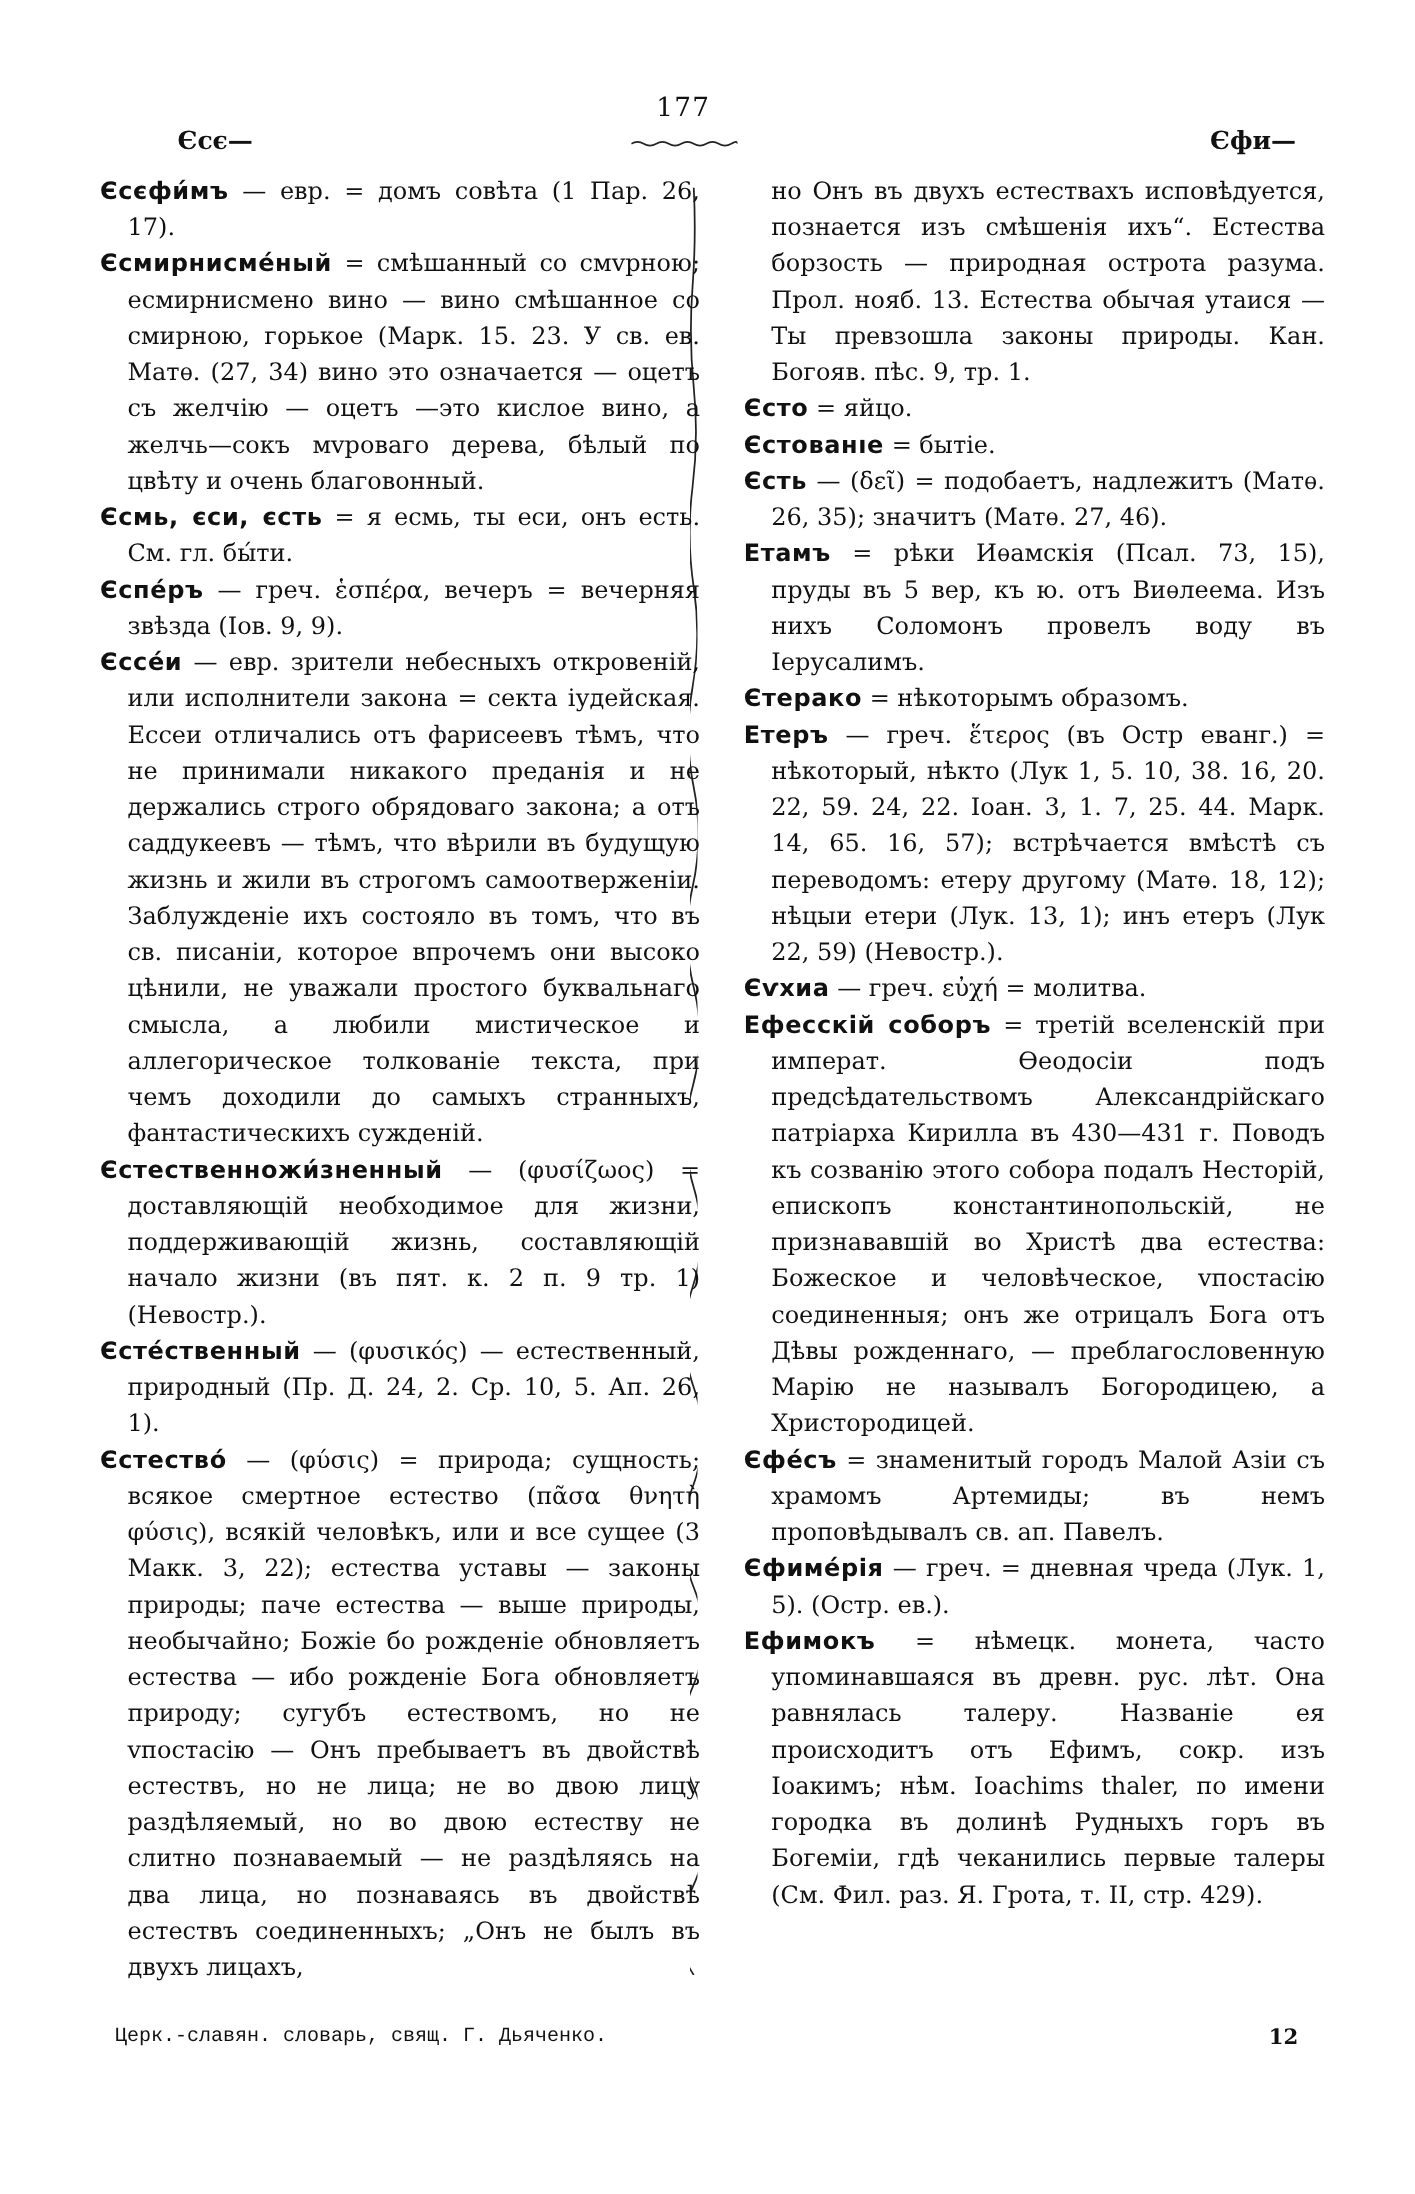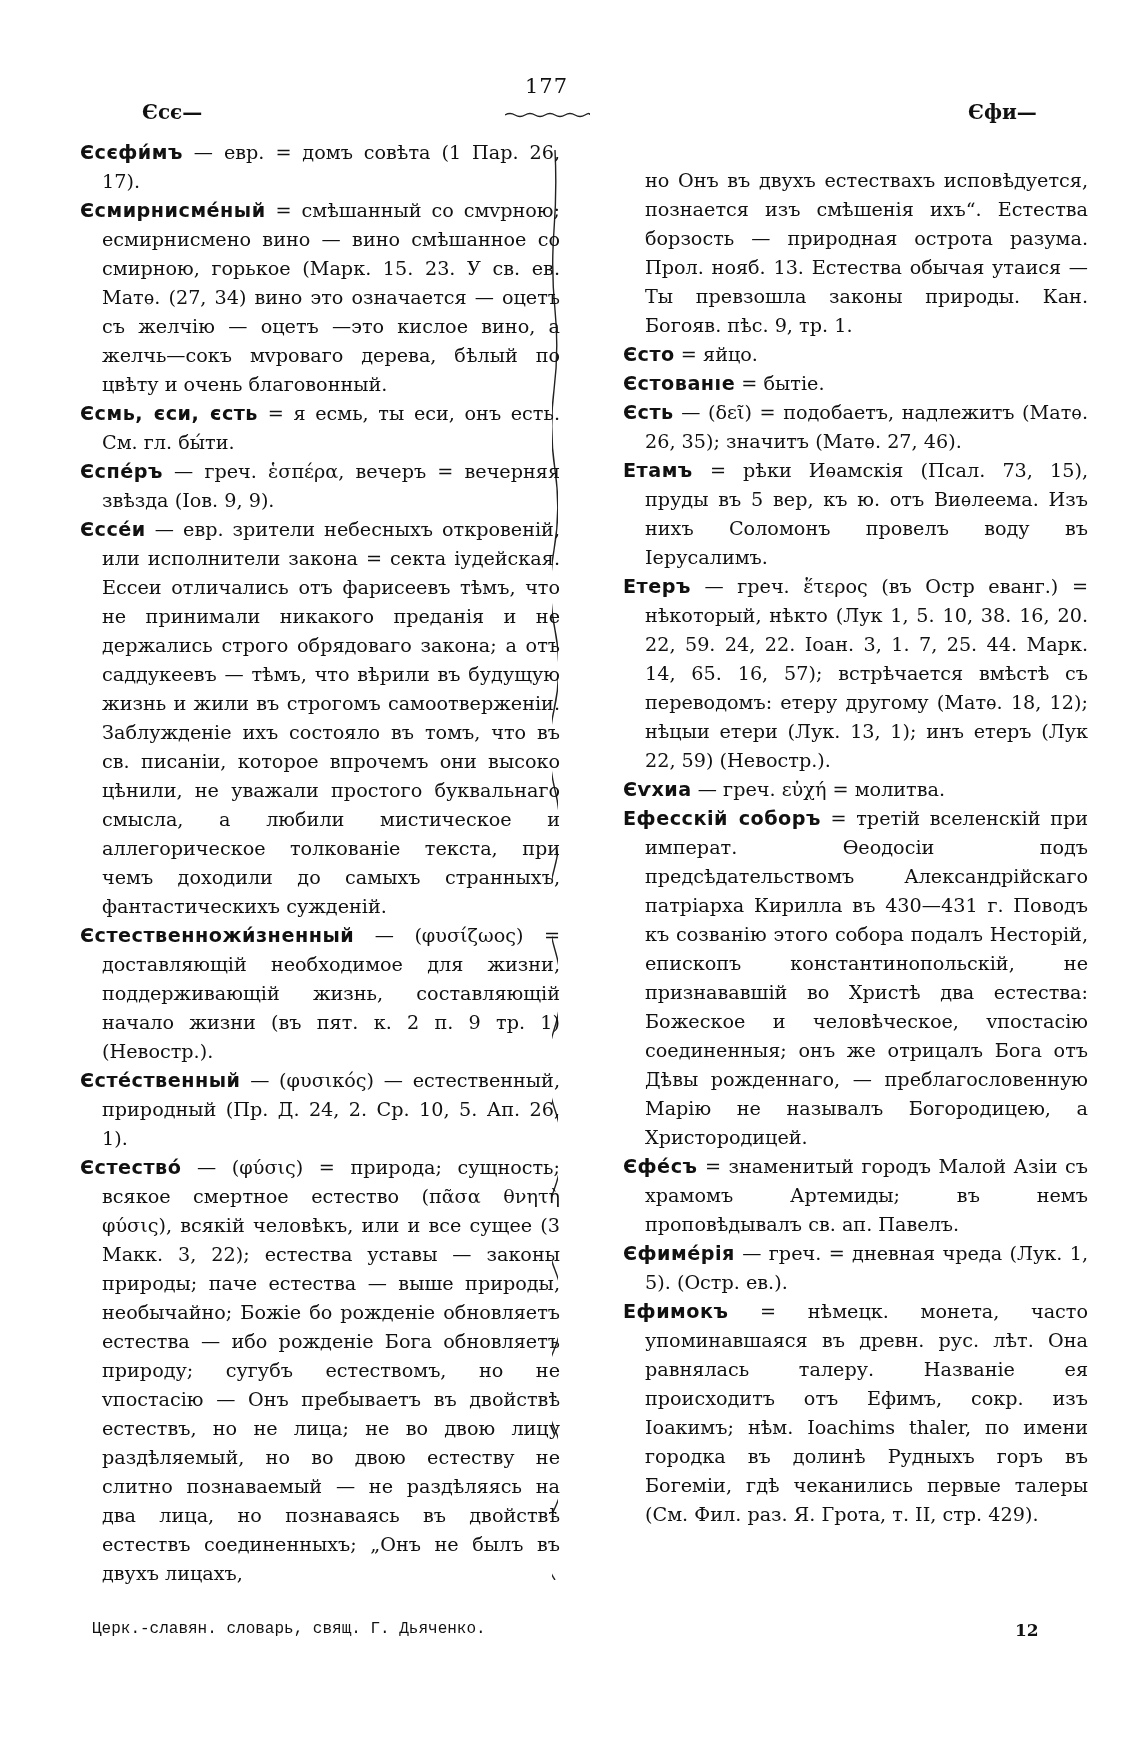--- a/index.html
+++ b/index.html
@@ -18,21 +18,21 @@
   .running-head {
     position: absolute; top: 100px; font-size: 20px; font-weight: bold;
   }
   .running-head.left { left: 142px; }
   .running-head.right { left: 968px; }
   .column {
     position: absolute; top: 138px; font-size: 19.2px; line-height: 29px;
     text-align: justify; hyphens: manual;
   }
   .column.left { left: 80px; width: 480px; }
-  .column.right { left: 623px; width: 465px; margin-top: 28px; }
+  .column.right { left: 595px; width: 465px; }
   .divider {
     position: absolute; left: 552px; top: 150px; width: 6px; height: 1430px;
   }
   .entry { margin: 0 0 0 0; padding-left: 22px; text-indent: -22px; }
   .hw { font-weight: bold; font-family: "DejaVu Sans", "Liberation Sans", sans-serif; letter-spacing: 0.5px; }
   .cont { padding-left: 22px; }
   .footer-left {
     position: absolute; left: 92px; top: 1620px; font-size: 16px;
     font-family: "Liberation Mono", "DejaVu Sans Mono", monospace;
   }
@@ -64,20 +64,21 @@
   <p class="entry"><span class="hw">Єсте́ственный</span><span> — (φυσικός) — естественный, природный (Пр. Д. 24, 2. Ср. 10, 5. Ап. 26, 1).</span></p>
   <p class="entry"><span class="hw">Єстество́</span><span> — (φύσις) = природа; сущность; всякое смертное естество (πᾶσα θνητὴ φύσις), всякій человѣкъ, или и все сущее (3 Макк. 3, 22); естества уставы — законы природы; паче естества — выше природы, необычайно; Божіе бо рожденіе обновляетъ естества — ибо рожденіе Бога обновляетъ природу; сугубъ естествомъ, но не vпостасію — Онъ пребываетъ въ двойствѣ естествъ, но не лица; не во двою лицу раздѣляемый, но во двою естеству не слитно познаваемый — не раздѣляясь на два лица, но познаваясь въ двойствѣ естествъ соединенныхъ; „Онъ не былъ въ двухъ лицахъ,</span></p>
 </div>
 
 <div class="column right">
   <p class="entry cont" style="text-indent:0"><span class="hw"></span><span>но Онъ въ двухъ естествахъ исповѣдуется, познается изъ смѣшенія ихъ“. Естества борзость — природная острота разума. Прол. нояб. 13. Естества обычая утаися — Ты превзошла законы природы. Кан. Богояв. пѣс. 9, тр. 1.</span></p>
   <p class="entry"><span class="hw">Єсто</span><span> = яйцо.</span></p>
   <p class="entry"><span class="hw">Єстованıе</span><span> = бытіе.</span></p>
   <p class="entry"><span class="hw">Єсть</span><span> — (δεῖ) = подобаетъ, надлежитъ (Матѳ. 26, 35); значитъ (Матѳ. 27, 46).</span></p>
   <p class="entry"><span class="hw">Етамъ</span><span> = рѣки Иѳамскія (Псал. 73, 15), пруды въ 5 вер, къ ю. отъ Виѳлеема. Изъ нихъ Соломонъ провелъ воду въ Іерусалимъ.</span></p>
+  <p class="entry"><span class="hw">Єтерако</span><span> = нѣкоторымъ образомъ.</span></p>
   <p class="entry"><span class="hw">Етеръ</span><span> — греч. ἕτερος (въ Остр еванг.) = нѣкоторый, нѣкто (Лук 1, 5. 10, 38. 16, 20. 22, 59. 24, 22. Іоан. 3, 1. 7, 25. 44. Марк. 14, 65. 16, 57); встрѣчается вмѣстѣ съ переводомъ: етеру другому (Матѳ. 18, 12); нѣцыи етери (Лук. 13, 1); инъ етеръ (Лук 22, 59) (Невостр.).</span></p>
   <p class="entry"><span class="hw">Єѵхиа</span><span> — греч. εὐχή = молитва.</span></p>
   <p class="entry"><span class="hw">Ефесскій соборъ</span><span> = третій вселенскій при императ. Ѳеодосіи подъ предсѣдательствомъ Александрійскаго патріарха Кирилла въ 430—431 г. Поводъ къ созванію этого собора подалъ Несторій, епископъ константинопольскій, не признававшій во Христѣ два естества: Божеское и человѣческое, vпостасію соединенныя; онъ же отрицалъ Бога отъ Дѣвы рожденнаго, — преблагословенную Марію не называлъ Богородицею, а Христородицей.</span></p>
   <p class="entry"><span class="hw">Єфе́съ</span><span> = знаменитый городъ Малой Азіи съ храмомъ Артемиды; въ немъ проповѣдывалъ св. ап. Павелъ.</span></p>
   <p class="entry"><span class="hw">Єфиме́рія</span><span> — греч. = дневная чреда (Лук. 1, 5). (Остр. ев.).</span></p>
   <p class="entry"><span class="hw">Ефимокъ</span><span> = нѣмецк. монета, часто упоминавшаяся въ древн. рус. лѣт. Она равнялась талеру. Названіе ея происходитъ отъ Ефимъ, сокр. изъ Іоакимъ; нѣм. Ioachims thaler, по имени городка въ долинѣ Рудныхъ горъ въ Богеміи, гдѣ чеканились первые талеры (См. Фил. раз. Я. Грота, т. II, стр. 429).</span></p>
 </div>
 
 <div class="footer-left">Церк.-славян. словарь, свящ. Г. Дьяченко.</div>
 <div class="footer-right">12</div>

